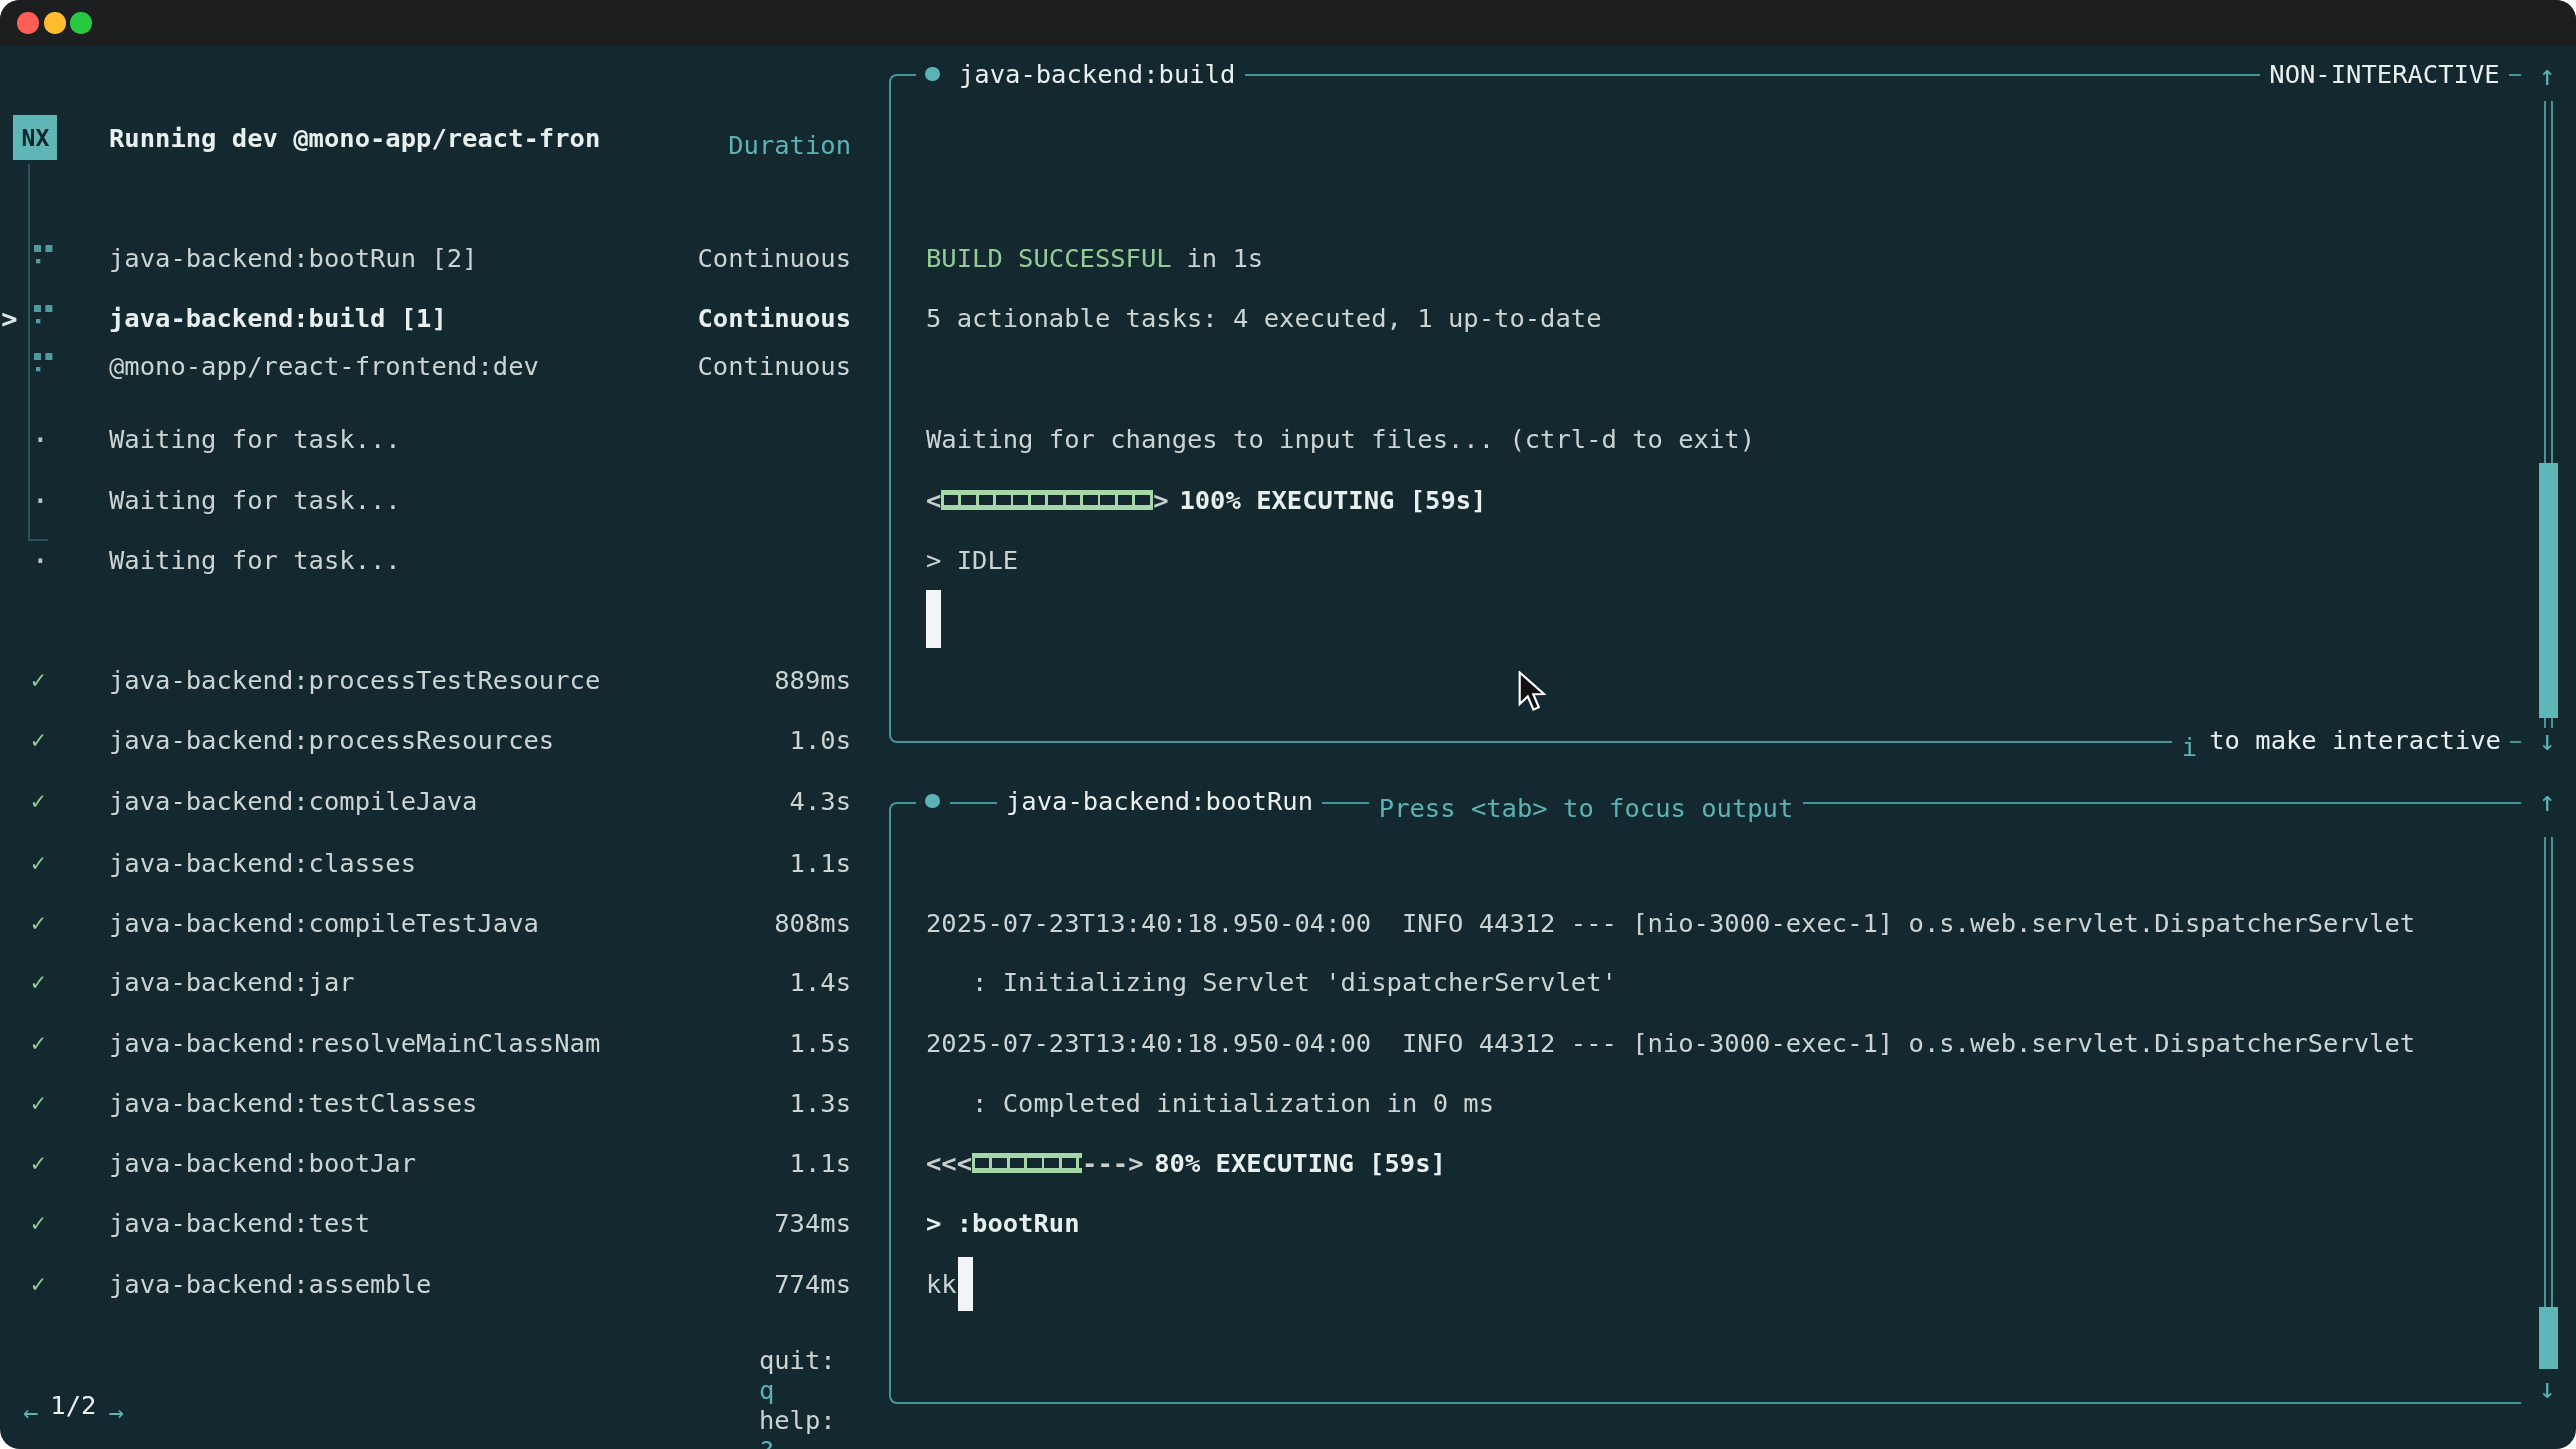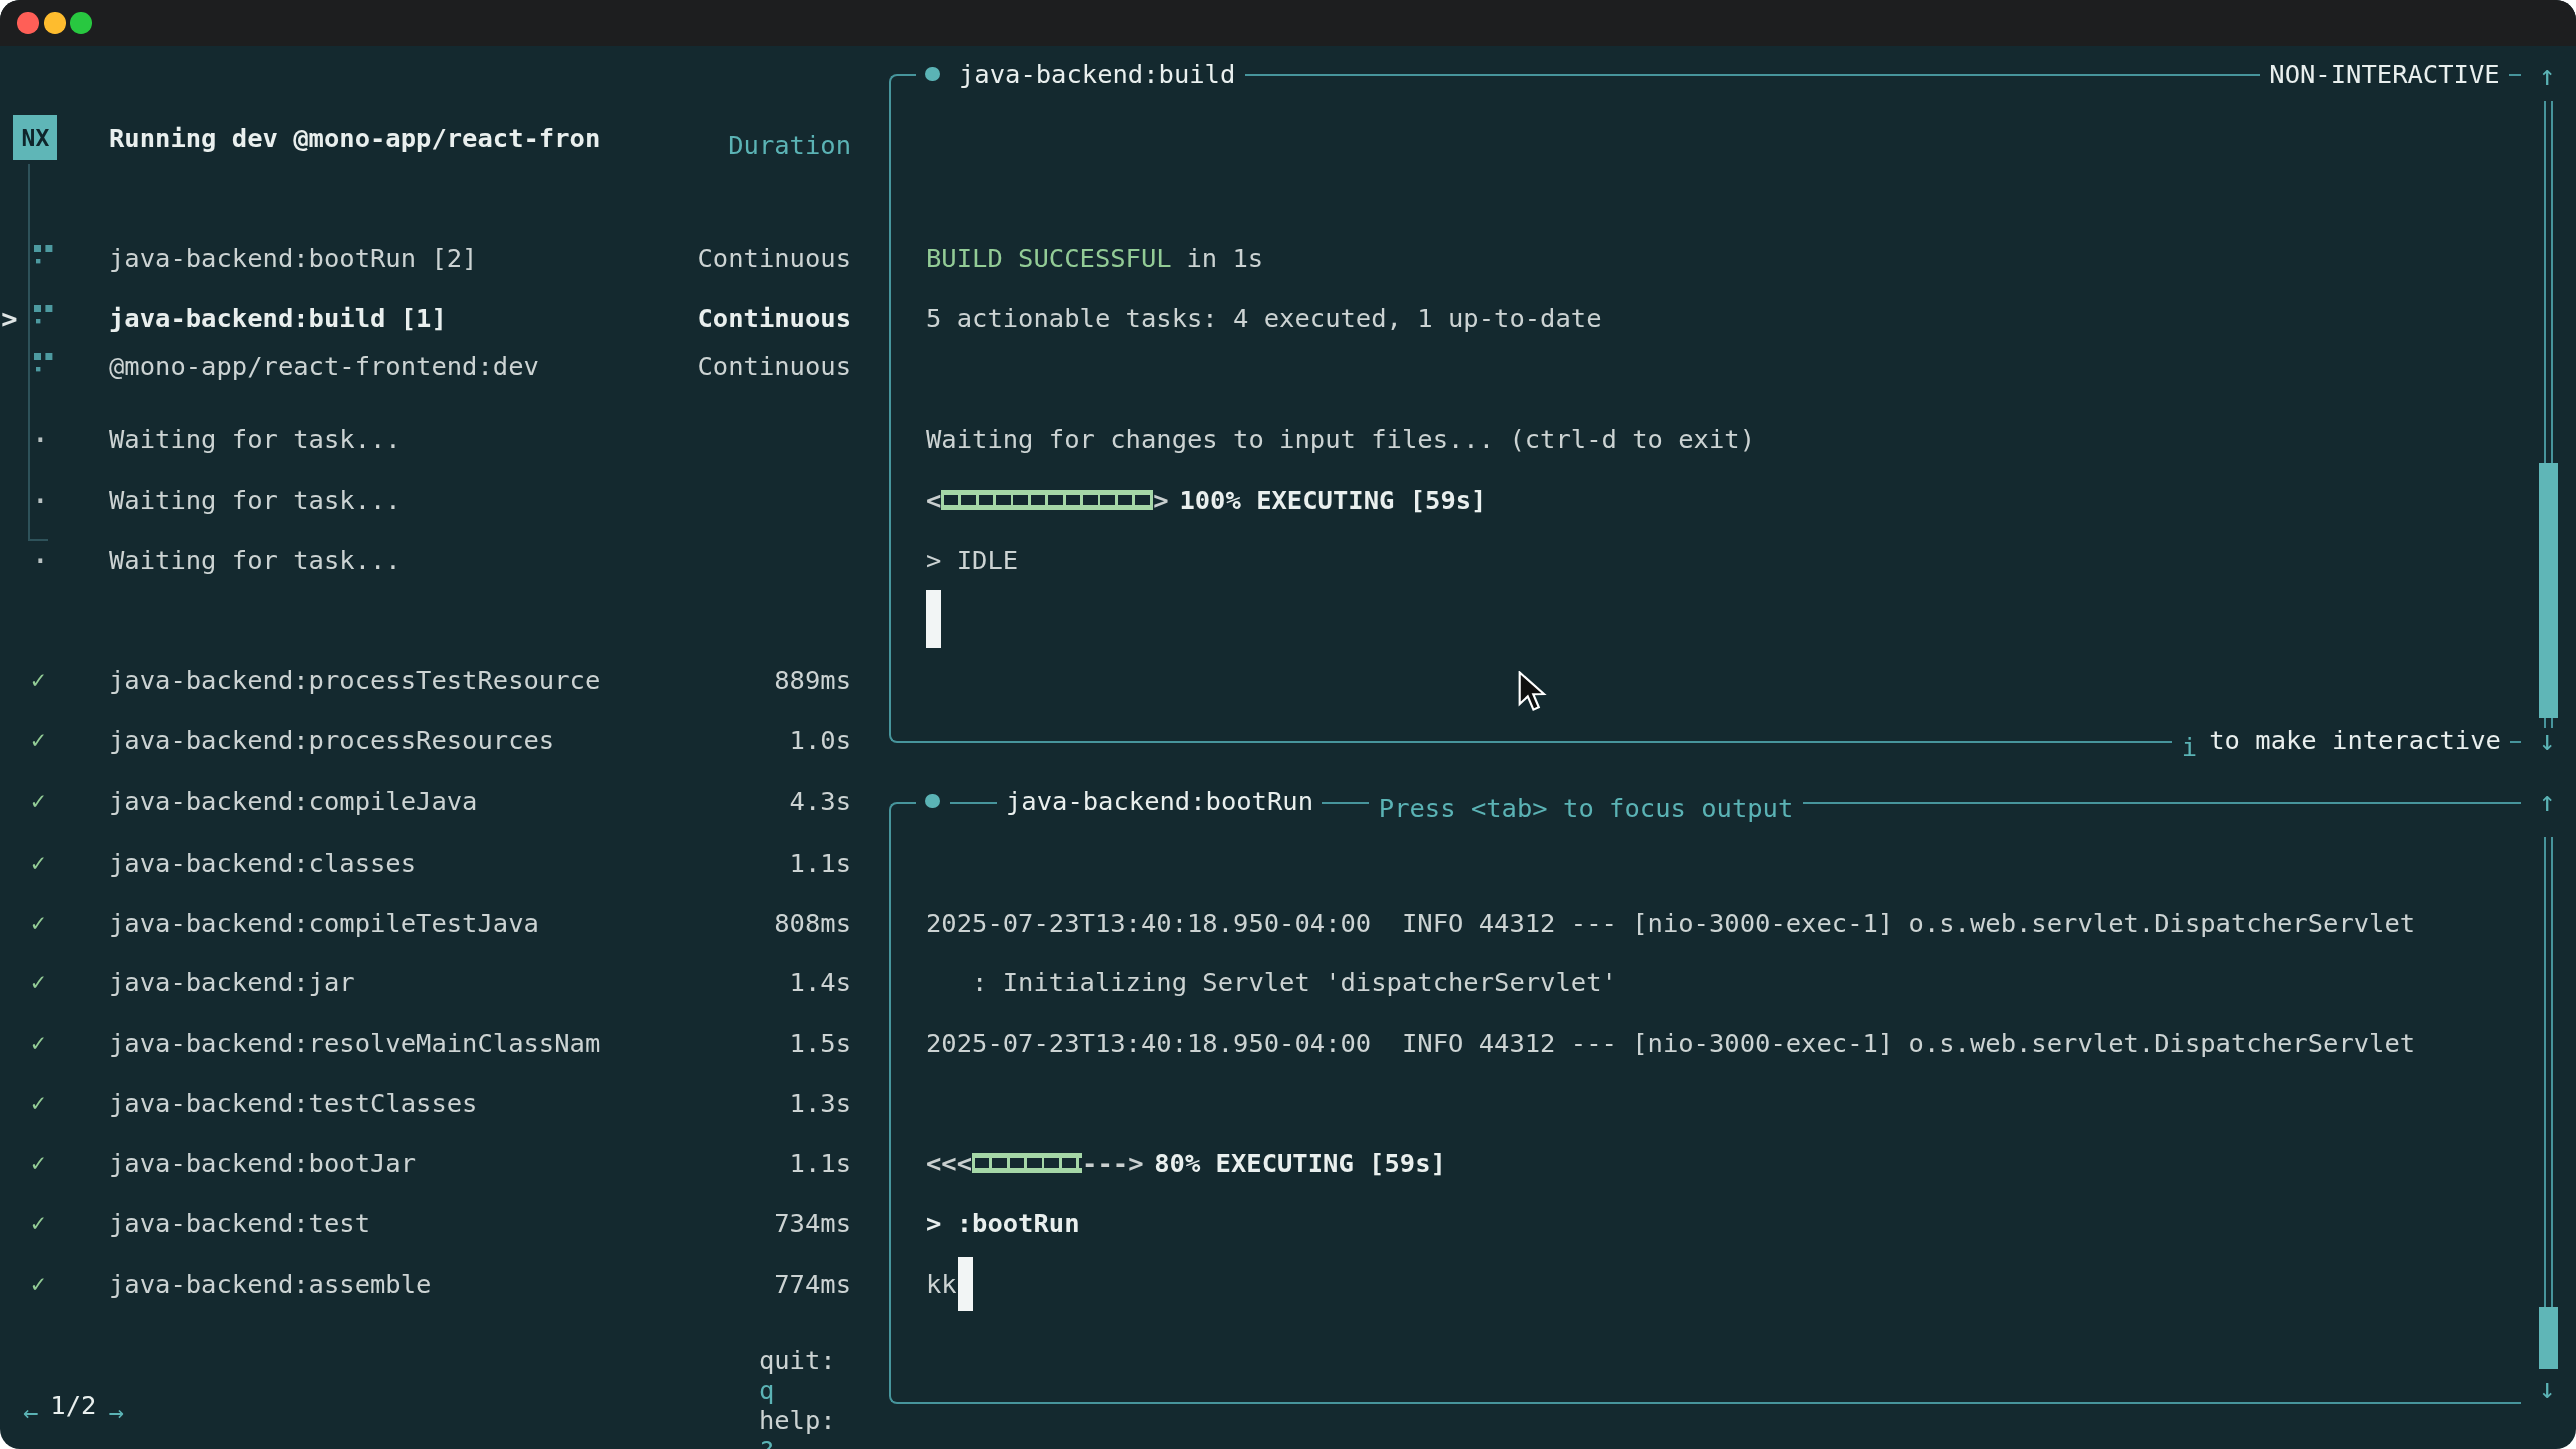--- a/index.html
+++ b/index.html
@@ -219,20 +219,21 @@
   <div class="panel panel-bottom-box"></div>
   <div class="ptitle" style="top:771px;gap:47px;">
     <span><span class="pdot"></span></span>
     <span>java-backend:bootRun</span>
     <span class="teal">Press &lt;tab&gt; to focus output</span>
   </div>
 
   <div class="row panel-row" style="top:893px;">2025-07-23T13:40:18.950-04:00  INFO 44312 --- [nio-3000-exec-1] o.s.web.servlet.DispatcherServlet</div>
   <div class="row panel-row" style="top:952px;">   : Initializing Servlet 'dispatcherServlet'</div>
   <div class="row panel-row" style="top:1013px;">2025-07-23T13:40:18.950-04:00  INFO 44312 --- [nio-3000-exec-1] o.s.web.servlet.DispatcherServlet</div>
+  <div class="row panel-row" style="top:1073px;">   : Completed initialization in 0 ms</div>
 
   <div class="row panel-row" style="top:1133px;">
     <span class="chev">&lt;&lt;&lt;</span>
     <span class="ladder" style="width:110px;"></span>
     <span class="chev">---</span>
     <span class="chev">&gt;</span>
     <span class="bold" style="margin-left:10.7px;">80% EXECUTING [59s]</span>
   </div>
   <div class="row panel-row" style="top:1254px;">
     <span>kk</span>

